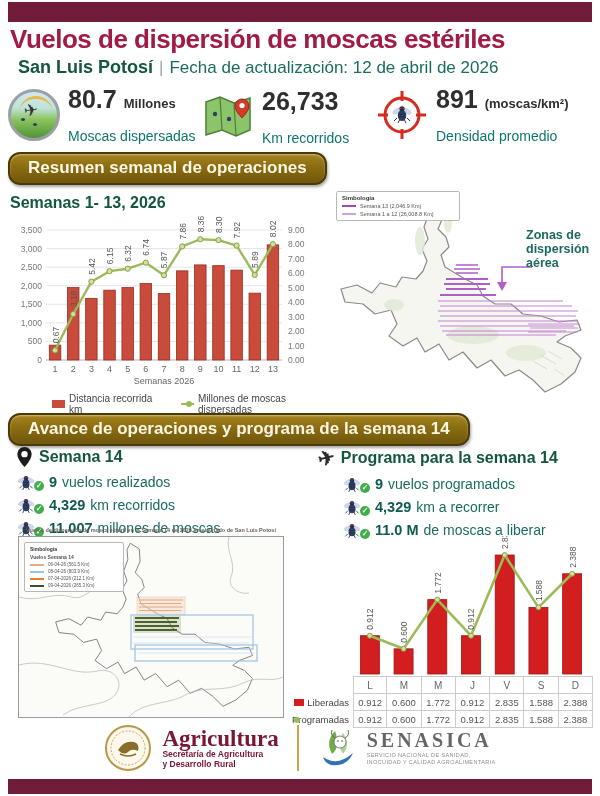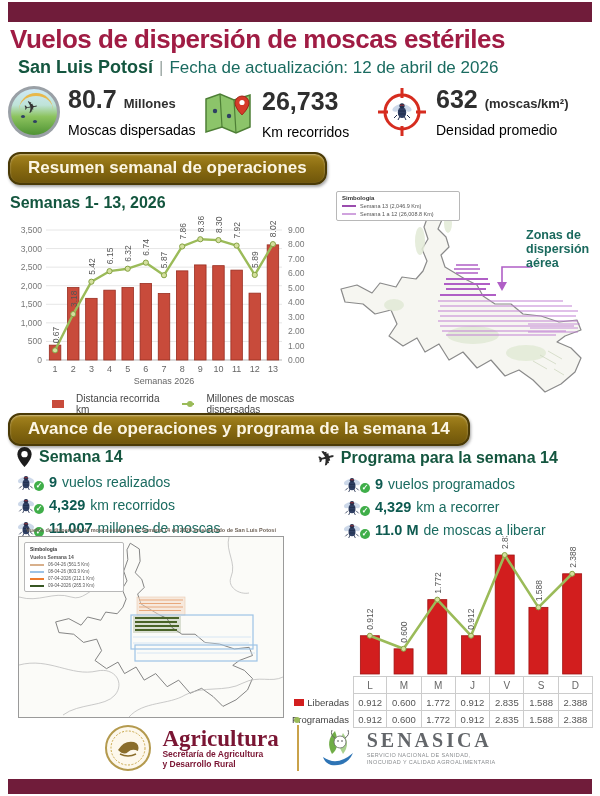--- a/index.html
+++ b/index.html
@@ -9,36 +9,36 @@
   
   .topbar{left:8px;top:2px;width:584px;height:20px;background:#701c3a;}
   .title{left:10px;top:24px;width:584px;font-size:26px;font-weight:bold;color:#a01c44;letter-spacing:-0.5px;}
   .subtitle{left:18px;top:57px;width:584px;font-size:17px;color:#1a6b60;}
   .subtitle .state{font-weight:bold;color:#14563f;font-size:18px;}
   .subtitle .sep{color:#9aa6a2;padding:0 6px;}
   
   .stat{display:flex;align-items:center;gap:8px;}
   .stat-text .big{font-size:25px;font-weight:bold;color:#2f2f2f;line-height:1.05;}
   .stat-text .big .sfx{font-size:13px;font-weight:bold;color:#2f2f2f;}
-  .stat-text .lab{font-size:14px;color:#000000;margin-top:10px;}
+  .stat-text .lab{font-size:14px;color:#0f766e;margin-top:16px;}
   .icon-badge{width:52px;height:52px;border-radius:50%;border:3px solid #9aa0a6;box-sizing:border-box;
     background:linear-gradient(180deg,#cfe9f5 0%,#bfe3d8 35%,#8cc35e 60%,#4f9334 100%);position:relative;overflow:hidden;}
   .icon-badge .plane{position:absolute;left:13px;top:8px;font-size:17px;color:#333;transform:rotate(-8deg);}
   .icon-badge .arc{position:absolute;left:8px;top:4px;width:34px;height:16px;border-radius:17px 17px 0 0;
     border-top:3px solid #e8b84b;}
   .icon-badge .dotfly{position:absolute;width:4px;height:3px;background:#2f3f63;border-radius:50%;}
   
   .banner{left:8px;background:linear-gradient(180deg,#a5841f 0%,#8a6c11 45%,#6f560b 100%);
     border:2px solid #4a3a06;border-radius:12px;color:#fcf6e4;font-weight:bold;font-size:17px;
     padding:4px 18px 5px 18px;box-shadow:inset 0 1px 2px rgba(255,255,255,.45),1px 2px 3px rgba(0,0,0,.35);
     white-space:nowrap;width:fit-content;}
   .sec-sub{left:10px;top:194px;font-size:16px;font-weight:bold;color:#14563f;}
   
   .c1-legend{left:52px;top:393px;width:280px;display:flex;gap:20px;align-items:center;font-size:10px;color:#444;}
-  .leg-item{display:flex;align-items:center;gap:12px;}
+  .leg-item{display:flex;align-items:center;gap:4px;}
   .sw-bar{width:14px;height:8px;display:inline-block;}
   .sw-line{width:14px;height:2px;display:inline-block;position:relative;}
   .sw-line i{position:absolute;left:5px;top:-2px;width:6px;height:6px;border-radius:50%;background:inherit;}
   
   .map-legend{background:#fff;border:1px solid #b8b8b8;border-radius:2px;padding:3px 5px;}
   .map-legend .t{font-size:6px;font-weight:bold;color:#333;margin-bottom:2px;}
   .map-legend .row{display:flex;align-items:center;gap:4px;margin-top:2px;}
   .map-legend .ln{width:14px;height:2px;display:inline-block;}
   .map-legend .lb{font-size:5.5px;color:#555;white-space:nowrap;}
   .callout{font-size:12.5px;font-weight:bold;color:#1b6a5e;line-height:1.1;}
@@ -129,21 +129,21 @@
     </div>
   </div>
 
   <div class="abs stat" style="left:376px;top:86px;">
     <svg width="52" height="52" viewBox="0 0 52 52">
       <circle cx="26" cy="26" r="17" fill="none" stroke="#d62c1f" stroke-width="3"></circle>
       <path d="M26,2 V12 M26,40 V50 M2,26 H12 M40,26 H50" stroke="#d62c1f" stroke-width="3"></path>
       <use href="#fly-sym" transform="translate(14,15) scale(1.0)"></use>
     </svg>
     <div class="stat-text">
-      <div class="big"><span>632</span> <span class="sfx">(moscas/km²)</span></div>
+      <div class="big"><span>891</span> <span class="sfx">(moscas/km²)</span></div>
       <div class="lab">Densidad promedio</div>
     </div>
   </div>
 
   <div class="abs banner" style="top:152px;">Resumen semanal de operaciones</div>
   <div class="abs sec-sub">Semanas 1- 13, 2026</div>
 
   <svg id="chart1-svg" class="abs" style="left:4px;top:204px;" width="322" height="190" viewBox="0 0 322 190">
       <line x1="42" y1="156" x2="278" y2="156" stroke="#b5b5b5" stroke-width="1"></line>
       <text x="38" y="159" text-anchor="end" font-size="8.5" fill="#777">0</text>

